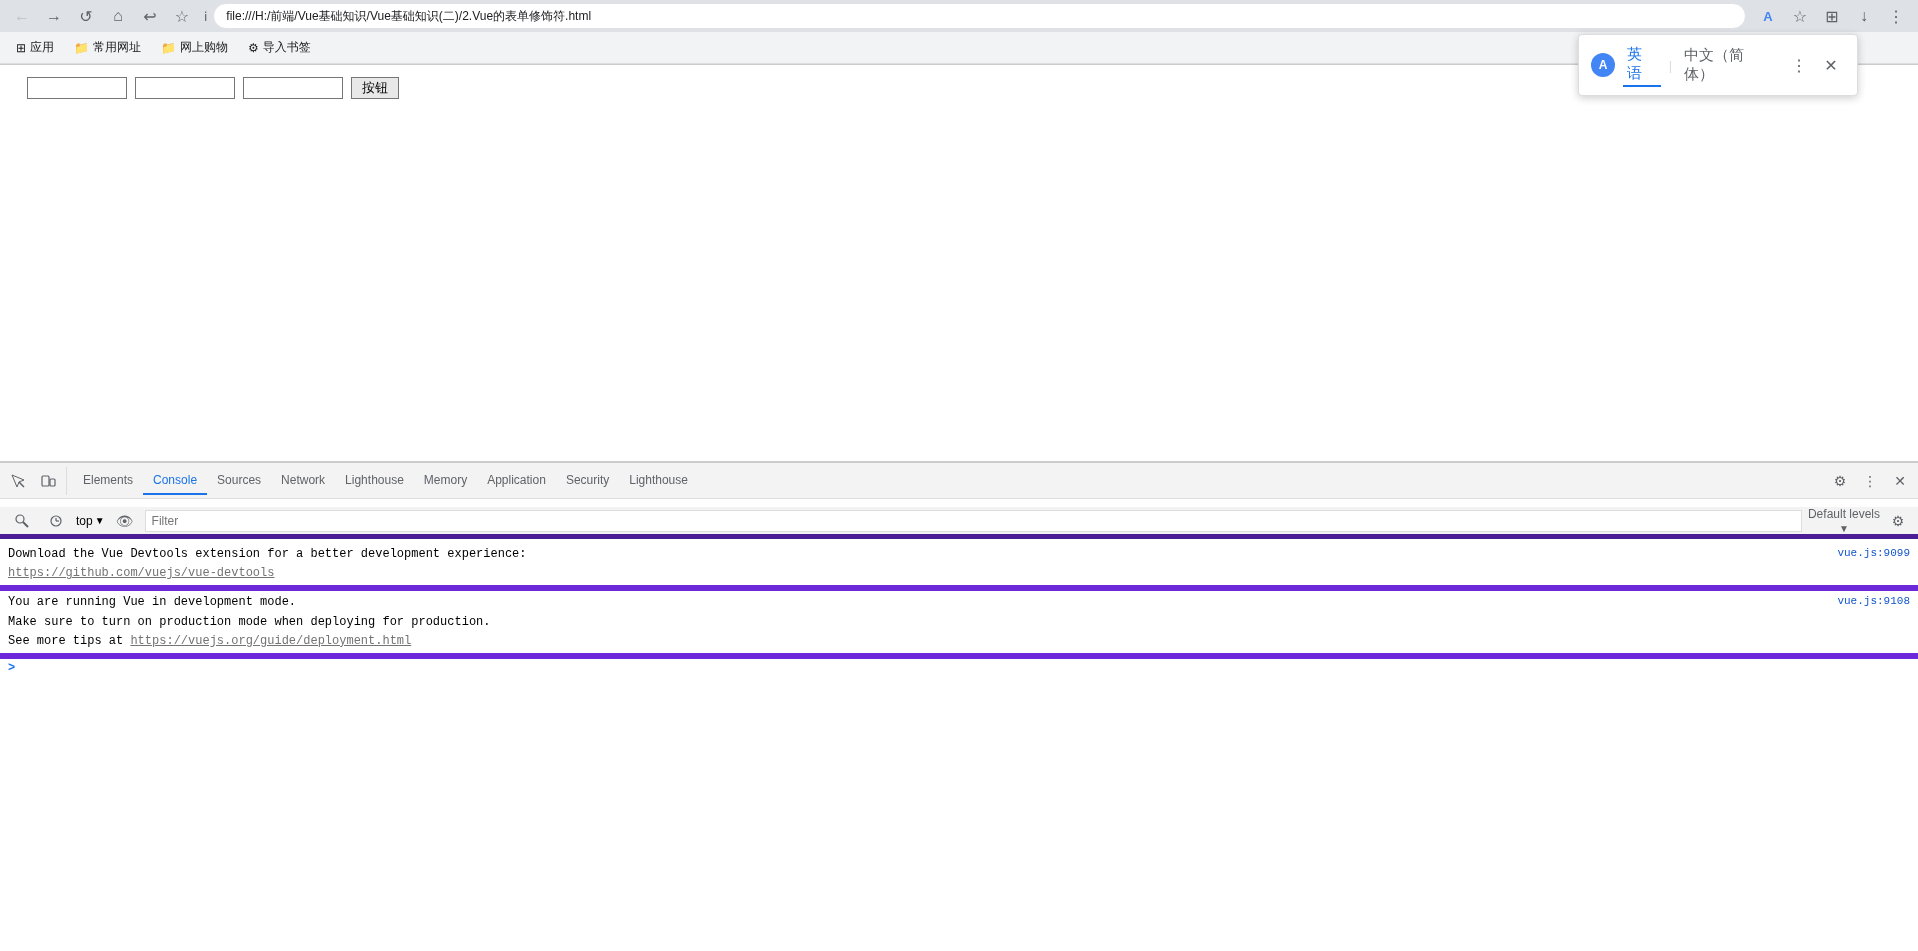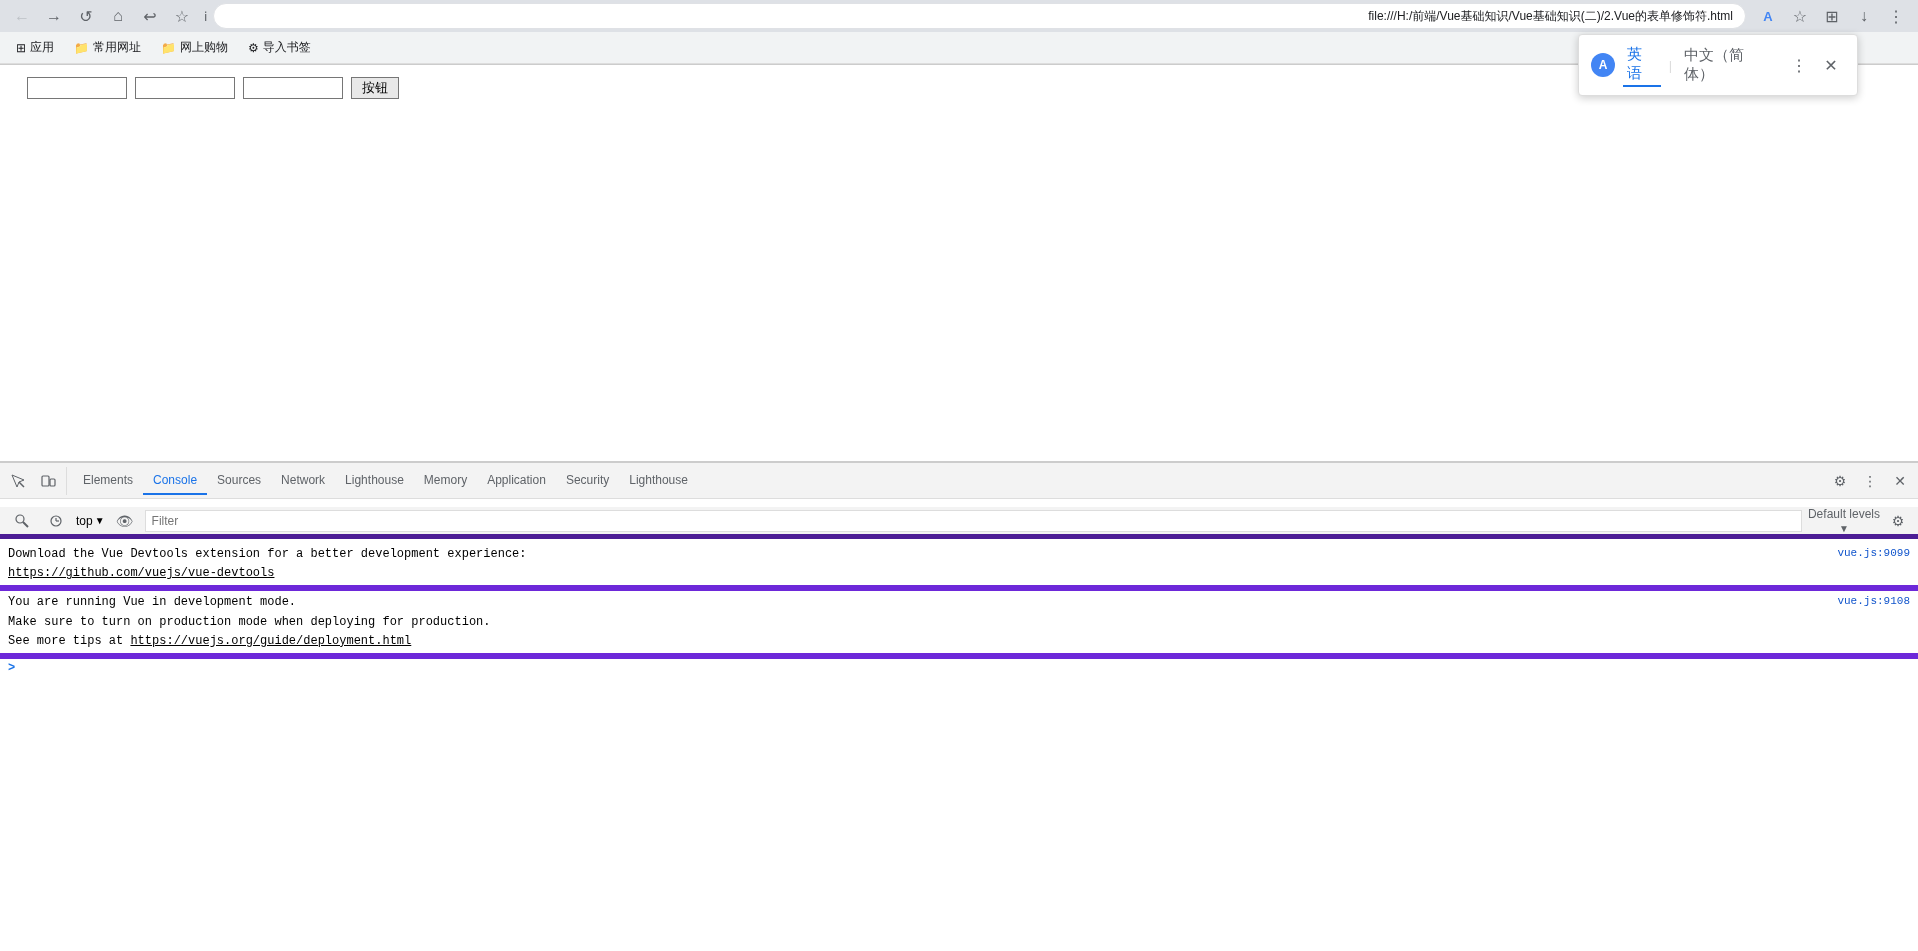--- a/index.html
+++ b/index.html
@@ -8,21 +8,21 @@
     
     .browser-chrome { background: #f1f3f4; border-bottom: 1px solid #ccc; }
 
     
     .title-bar { height: 32px; background: #dee1e6; display: flex; align-items: center; padding: 0 8px; gap: 8px; }
     .nav-buttons { display: flex; gap: 4px; align-items: center; }
     .nav-btn { width: 28px; height: 28px; border: none; background: transparent; cursor: pointer; border-radius: 50%; display: flex; align-items: center; justify-content: center; color: #5f6368; font-size: 16px; }
     .nav-btn.disabled { color: #bdc1c6; cursor: default; }
     .address-bar-container { flex: 1; display: flex; align-items: center; gap: 6px; }
     .security-icon { color: #5f6368; font-size: 13px; }
-    .address-bar { flex: 1; height: 26px; background: #fff; border: 1px solid #dfe1e5; border-radius: 13px; padding: 0 12px; font-size: 12px; color: #202124; display: flex; align-items: center; justify-content: flex-end; }
+    .address-bar { flex: 1; height: 26px; background: #fff; border: 1px solid #dfe1e5; border-radius: 13px; padding: 0 12px; font-size: 12px; color: #202124; display: flex; align-items: center; }
     .browser-actions { display: flex; gap: 4px; align-items: center; }
     .browser-action-btn { width: 28px; height: 28px; border: none; background: transparent; cursor: pointer; border-radius: 50%; display: flex; align-items: center; justify-content: center; color: #5f6368; font-size: 16px; }
 
     
     .bookmarks-bar { height: 32px; background: #f1f3f4; display: flex; align-items: center; padding: 0 8px; gap: 4px; border-bottom: 1px solid #ddd; }
     .bookmark-item { display: flex; align-items: center; gap: 4px; padding: 4px 8px; border-radius: 4px; cursor: pointer; font-size: 12px; color: #202124; white-space: nowrap; }
     .bookmark-icon { font-size: 12px; }
 
     
     .page-content { background: #fff; padding: 12px; height: calc(951px - 32px - 32px - 490px); margin-left: 15px; }
@@ -38,21 +38,21 @@
     .devtools-icon-btn { width: 28px; height: 28px; border: none; background: transparent; cursor: pointer; color: #5f6368; font-size: 14px; border-radius: 3px; display: flex; align-items: center; justify-content: center; }
 
     .console-toolbar { height: 32px; background: #f3f3f3; border-bottom: 5px solid #4c1d95; display: flex; align-items: center; padding: 0 8px; gap: 6px; margin-top: 8px; }
     .console-select { height: 22px; font-size: 12px; background: #f3f3f3; border: none; display: flex; align-items: center; gap: 2px; cursor: pointer; }
     .console-filter { flex: 1; height: 22px; border: 1px solid #ddd; padding: 0 6px; font-size: 12px; background: #fff; }
     .console-levels { display: flex; align-items: center; gap: 2px; font-size: 12px; color: #5f6368; cursor: pointer; flex-direction: column; }
     .console-settings { margin-left: auto; width: 24px; height: 24px; background: transparent; border: none; cursor: pointer; color: #5f6368; font-size: 14px; display: flex; align-items: center; justify-content: center; }
 
     .console-content { flex: 1; overflow-y: auto; padding: 4px 0; font-family: 'Courier New', monospace; font-size: 12px; }
     .console-message { padding: 2px 8px; border-bottom: 6px solid #6d28d9; display: flex; justify-content: space-between; align-items: flex-start; line-height: 1.6; }
-    .console-message a { color: #000000; text-decoration: underline; cursor: pointer; }
+    .console-message a { color: #737373; text-decoration: underline; cursor: pointer; }
     .console-message .file-ref { color: #1155cc; margin-left: auto; white-space: nowrap; font-size: 11px; }
     .console-text { flex: 1; }
     .console-prompt { padding: 2px 8px; display: flex; align-items: center; gap: 4px; color: #333; }
     .prompt-arrow { color: #1a73e8; font-weight: bold; }
 
     
     .translate-popup { position: absolute; top: 34px; right: 60px; width: 280px; background: #fff; border: 1px solid #ddd; border-radius: 4px; box-shadow: 0 2px 8px rgba(0,0,0,0.2); z-index: 100; padding: 8px 12px; display: flex; align-items: center; gap: 8px; }
     .translate-icon { width: 24px; height: 24px; background: #4285f4; border-radius: 50%; display: flex; align-items: center; justify-content: center; color: #fff; font-size: 12px; flex-shrink: 0; }
     .translate-options { display: flex; align-items: center; gap: 8px; flex: 1; }
     .translate-option { font-size: 15px; color: #5f6368; cursor: pointer; padding: 2px 4px; }

